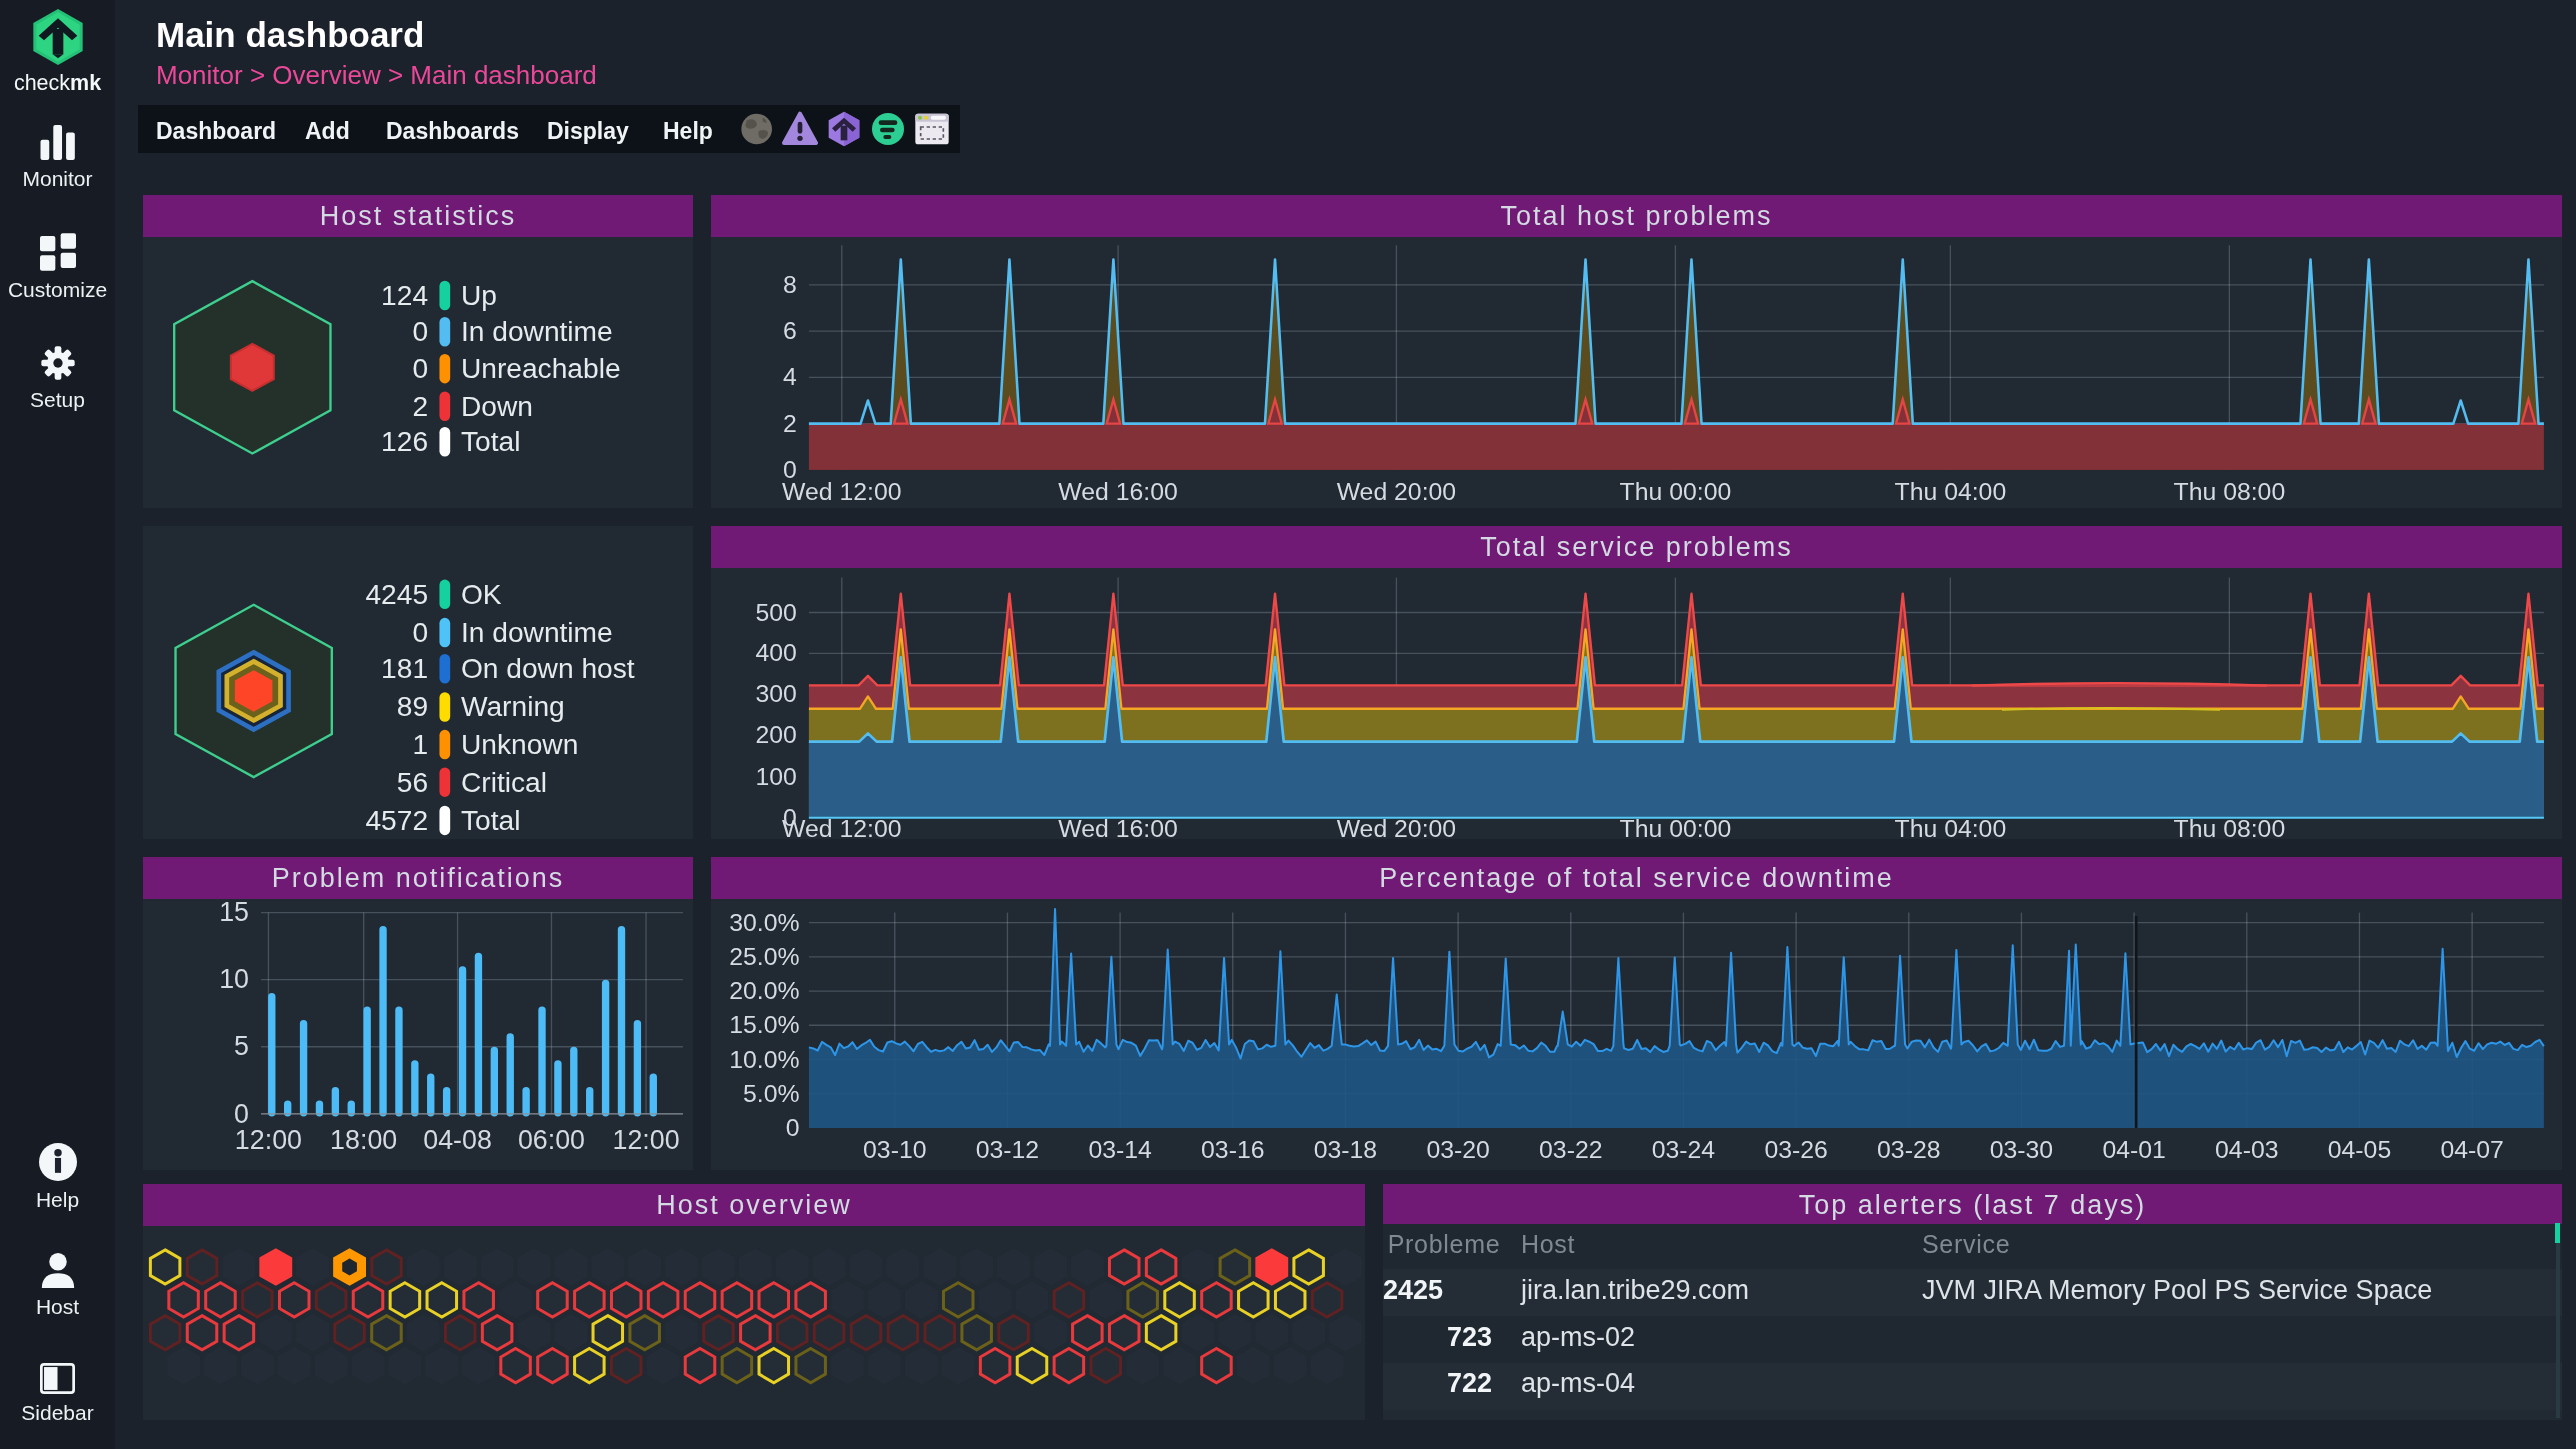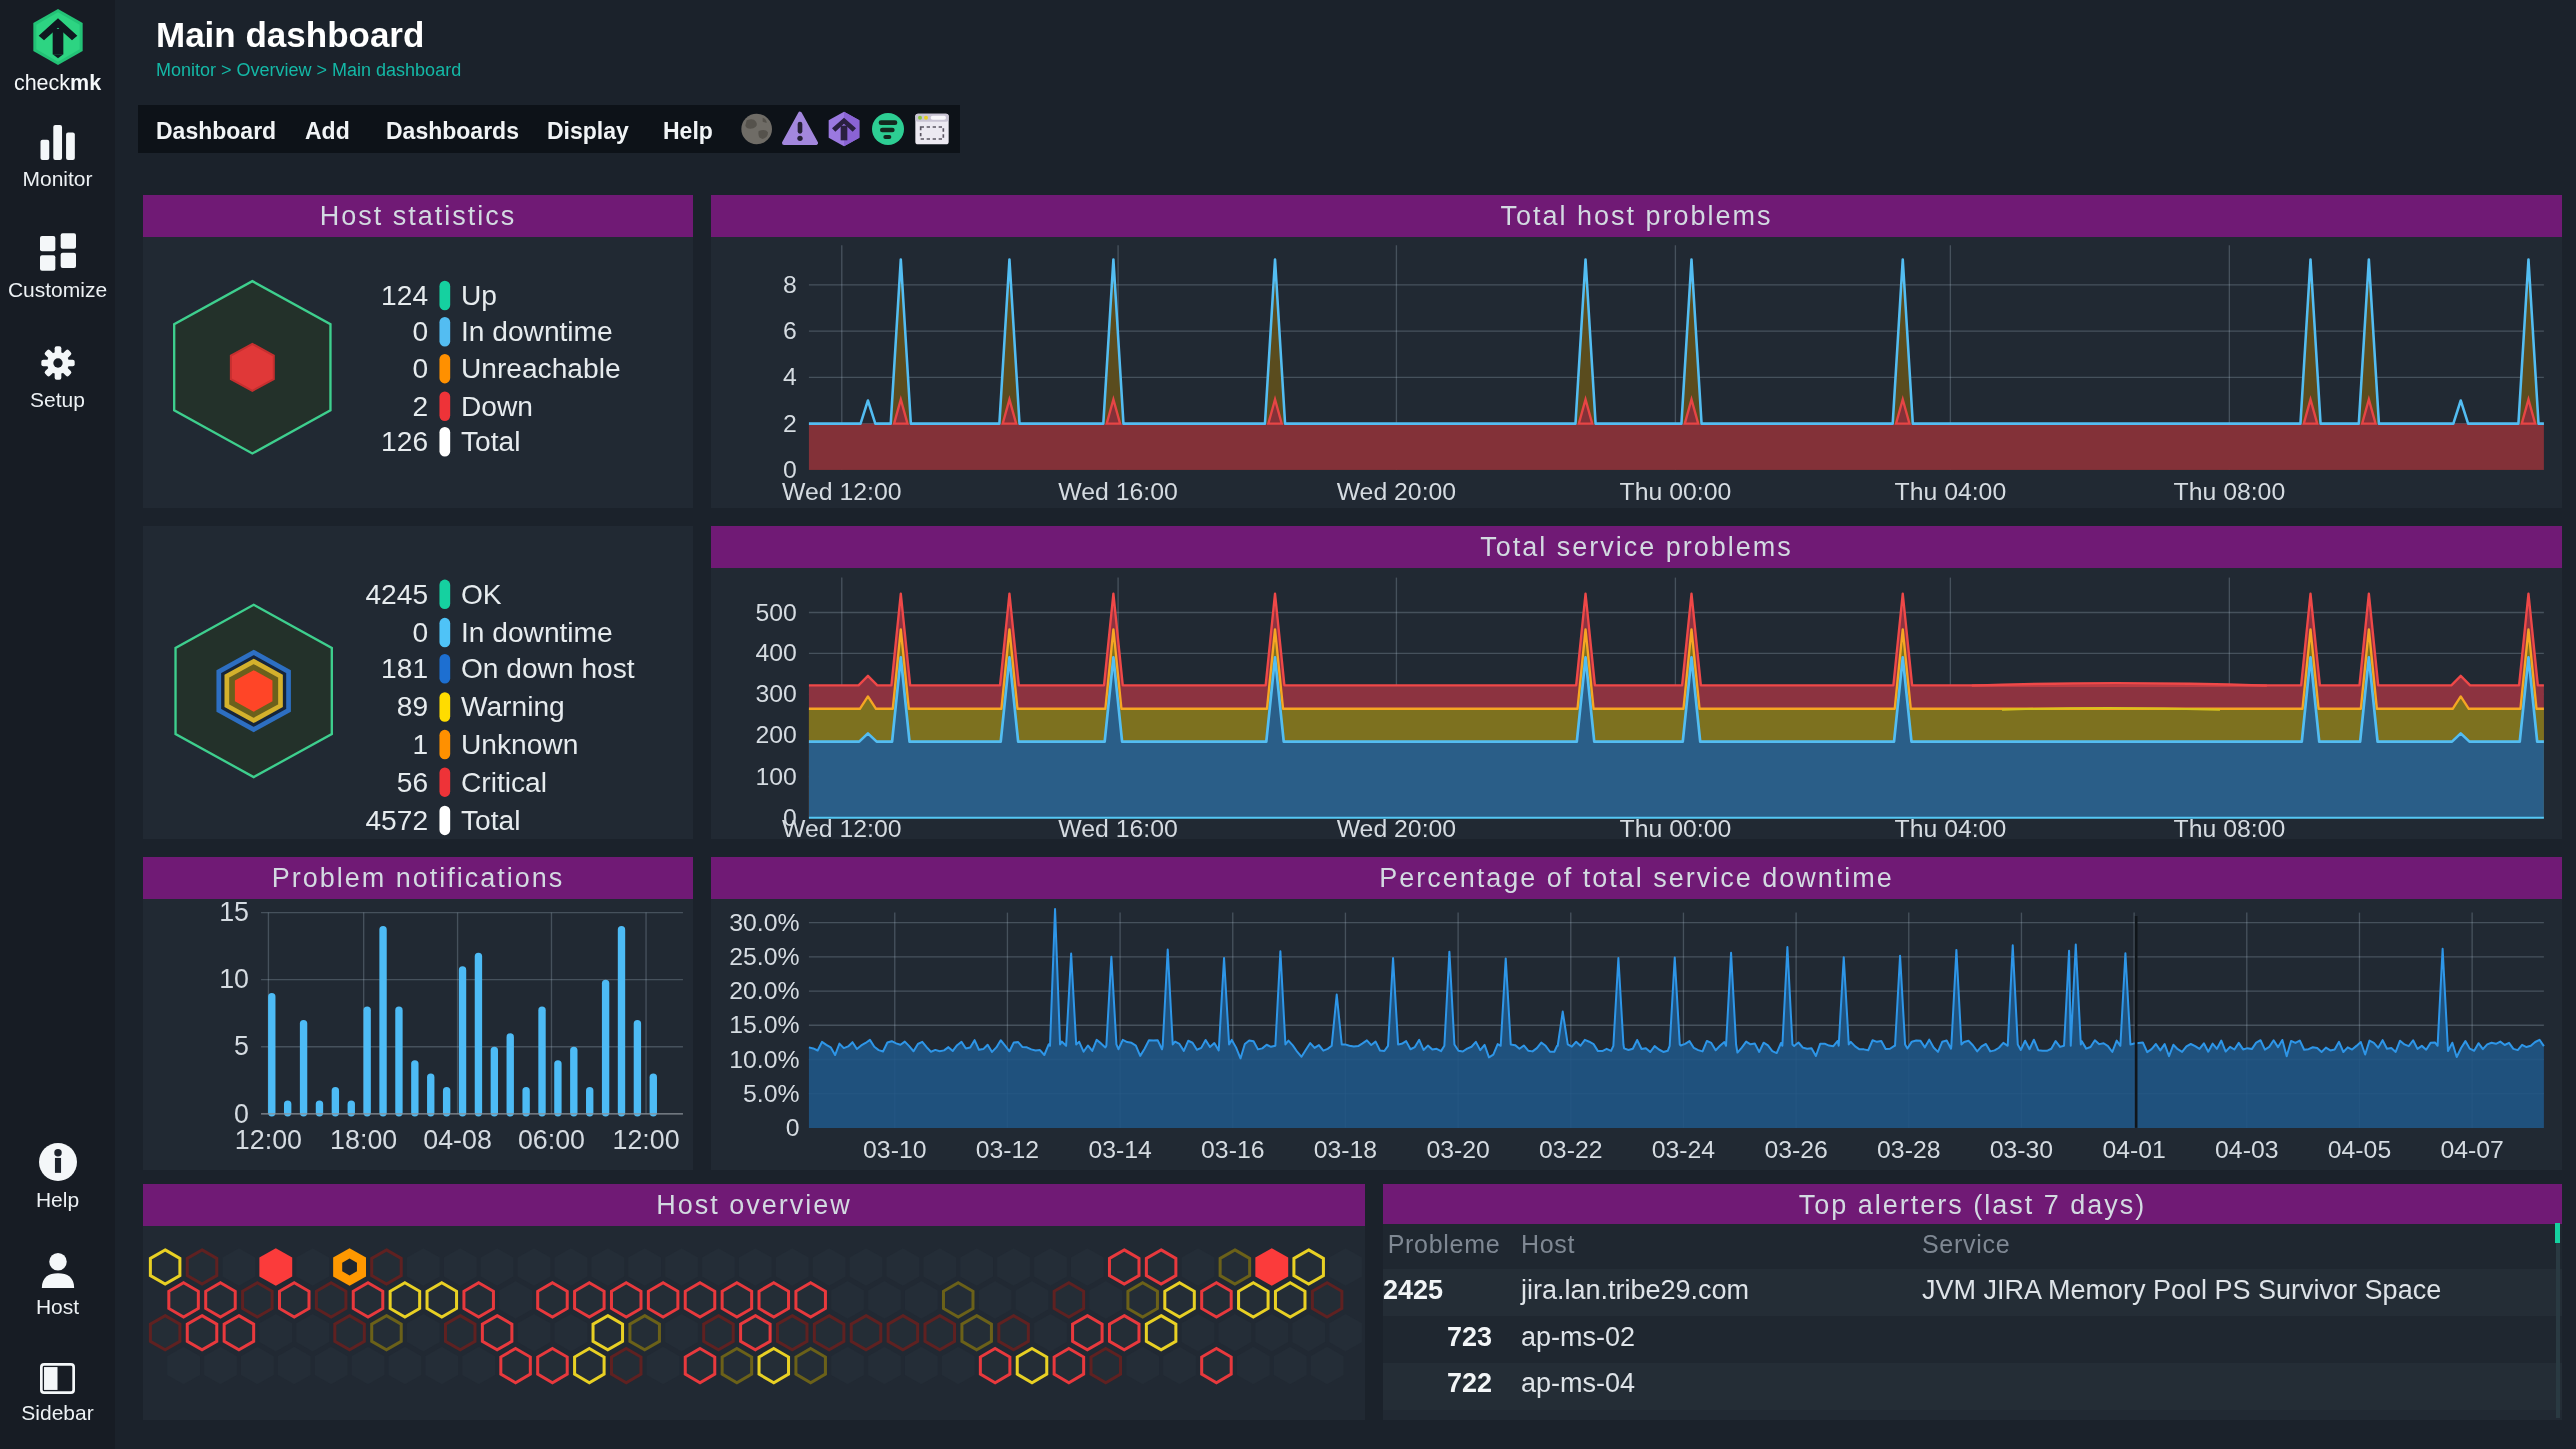--- a/index.html
+++ b/index.html
@@ -56,21 +56,21 @@
 <circle cx="28" cy="13" r="13" fill="#f4f7f9"></circle>
 <path d="M 4 52 C 4 36 14 30 28 30 C 42 30 52 36 52 52 Z" fill="#f4f7f9"></path>
 </svg><div class="nlabel">Host</div></div>
   <div class="nav" style="top:1363px"><svg width="35" height="31" viewBox="0 0 52 46">
 <rect x="2" y="2" width="48" height="42" rx="4" fill="none" stroke="#f4f7f9" stroke-width="4"></rect>
 <rect x="6" y="6" width="20" height="34" fill="#f4f7f9"></rect>
 </svg><div class="nlabel">Sidebar</div></div>
 </div>
 
 <div class="abs" style="left:156px;top:14.8px;font-size:35px;font-weight:bold;color:#ffffff">Main dashboard</div>
-<div class="abs" style="left:156px;top:60px;font-size:18px;color:#14b8a6">Monitor &gt; Overview &gt; Main dashboard</div>
+<div class="abs" style="left:156px;top:60px;font-size:26px;color:#ec4899">Monitor &gt; Overview &gt; Main dashboard</div>
 <div class="abs" style="left:138px;top:105px;width:822px;height:48px;background:#0d1218"></div>
 <div class="abs menuitem" style="left:156px">Dashboard</div>
 <div class="abs menuitem" style="left:305px">Add</div>
 <div class="abs menuitem" style="left:386px">Dashboards</div>
 <div class="abs menuitem" style="left:547px">Display</div>
 <div class="abs menuitem" style="left:663px">Help</div>
 <svg class="abs" style="left:738px;top:111px" width="228" height="36" viewBox="0 0 340 54">
     <circle cx="27" cy="27" r="23" fill="#6f6c66"></circle>
 <path d="M 12 14 Q 22 10 26 16 Q 30 22 22 26 Q 12 28 10 22 Z" fill="#55524c"></path>
 <path d="M 30 30 Q 40 26 44 32 Q 44 40 36 42 Q 28 40 30 30 Z" fill="#55524c"></path>
@@ -476,21 +476,21 @@
   </div>
 <div class="panel" style="left:1383px;top:1184px;width:1179px;height:236px">
     <div class="ptitle">Top alerters (last 7 days)</div>
     <div class="abs" style="left:0;top:40px;width:1179px;height:45px;background:#1f2730"></div>
     <div class="abs" style="left:4.7px;top:46px;color:#7f8893;font-size:25px;letter-spacing:0.7px">Probleme</div>
     <div class="abs" style="left:138px;top:46px;color:#7f8893;font-size:25px;letter-spacing:0.7px">Host</div>
     <div class="abs" style="left:539px;top:46px;color:#7f8893;font-size:25px;letter-spacing:0.7px">Service</div>
     <div class="abs" style="left:0;top:85px;width:1179px;height:47px;background:#242d36"></div>
     <div class="abs" style="left:0;top:91px;width:109px;color:#f2f5f7;font-size:27px;font-weight:bold;text-align:left">2425</div>
     <div class="abs" style="left:138px;top:91px;color:#dee3e8;font-size:27px">jira.lan.tribe29.com</div>
-    <div class="abs" style="left:539px;top:91px;color:#dee3e8;font-size:27px">JVM JIRA Memory Pool PS Survivor Space</div>
+    <div class="abs" style="left:539px;top:91px;color:#dee3e8;font-size:27px">JVM JIRA Memory Pool PS Service Space</div>
     <div class="abs" style="left:0;top:132px;width:1179px;height:47px;background:#1f2730"></div>
     <div class="abs" style="left:0;top:138px;width:109px;color:#f2f5f7;font-size:27px;font-weight:bold;text-align:right">723</div>
     <div class="abs" style="left:138px;top:138px;color:#dee3e8;font-size:27px">ap-ms-02</div>
     <div class="abs" style="left:0;top:179px;width:1179px;height:47px;background:#242d36"></div>
     <div class="abs" style="left:0;top:184px;width:109px;color:#f2f5f7;font-size:27px;font-weight:bold;text-align:right">722</div>
     <div class="abs" style="left:138px;top:184px;color:#dee3e8;font-size:27px">ap-ms-04</div>
     <div class="abs" style="left:1173px;top:54px;width:4px;height:180px;background:#2a3a42"></div>
     <div class="abs" style="left:1172px;top:39px;width:5.4px;height:20px;background:#15d1a0"></div>
   </div>
 

